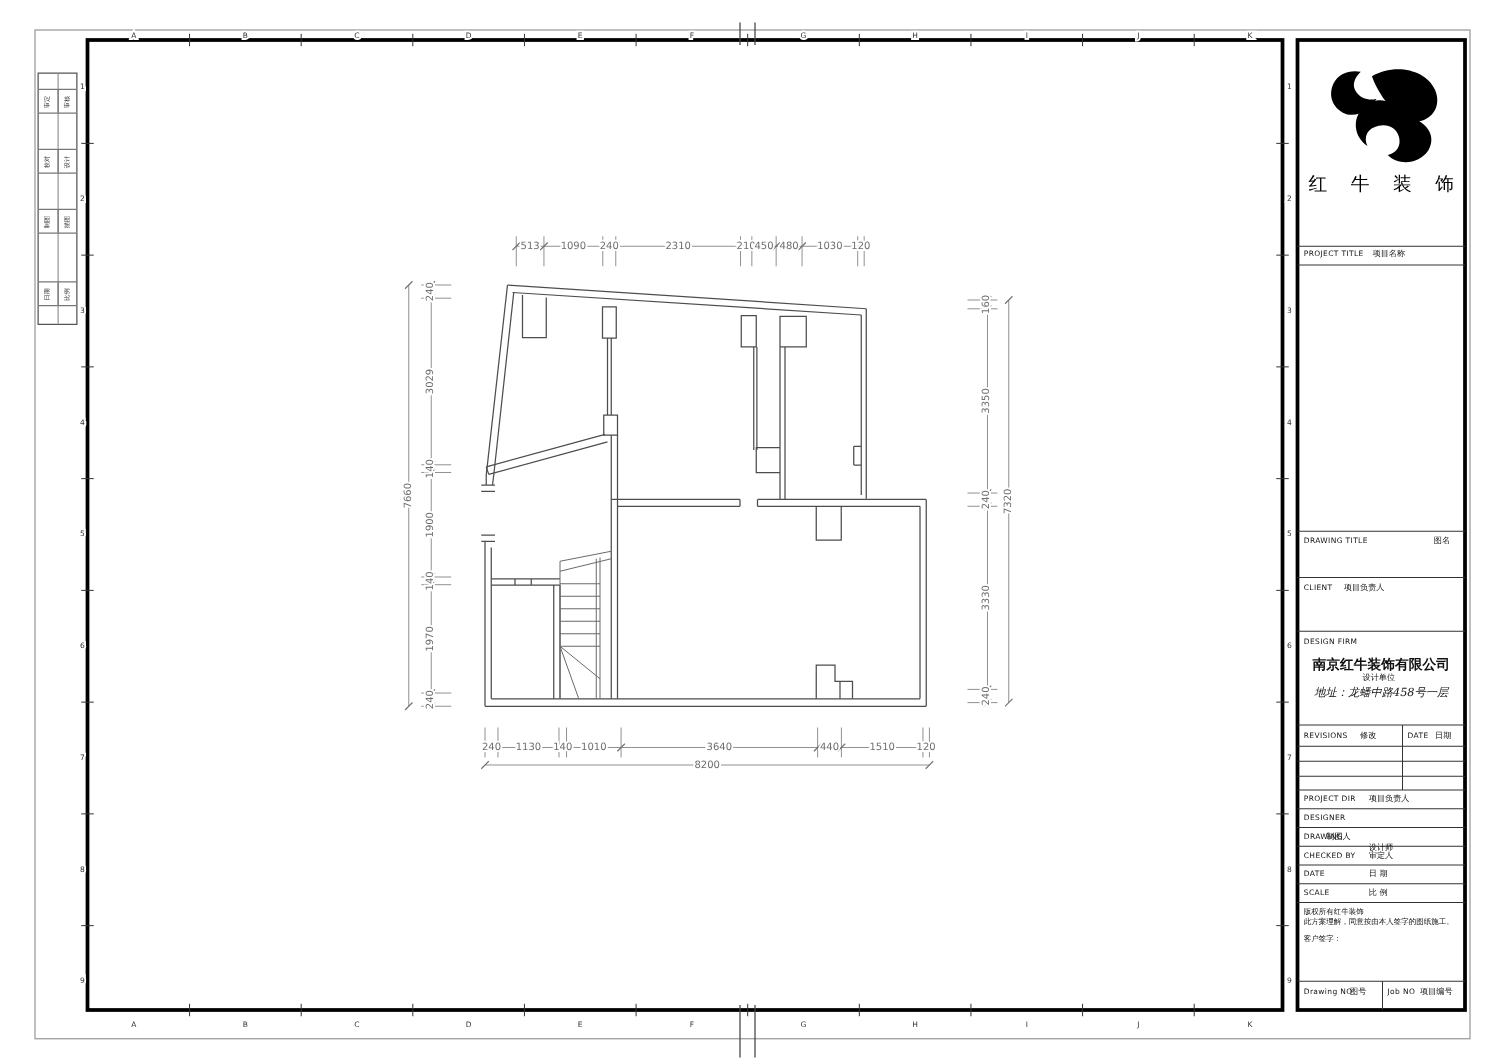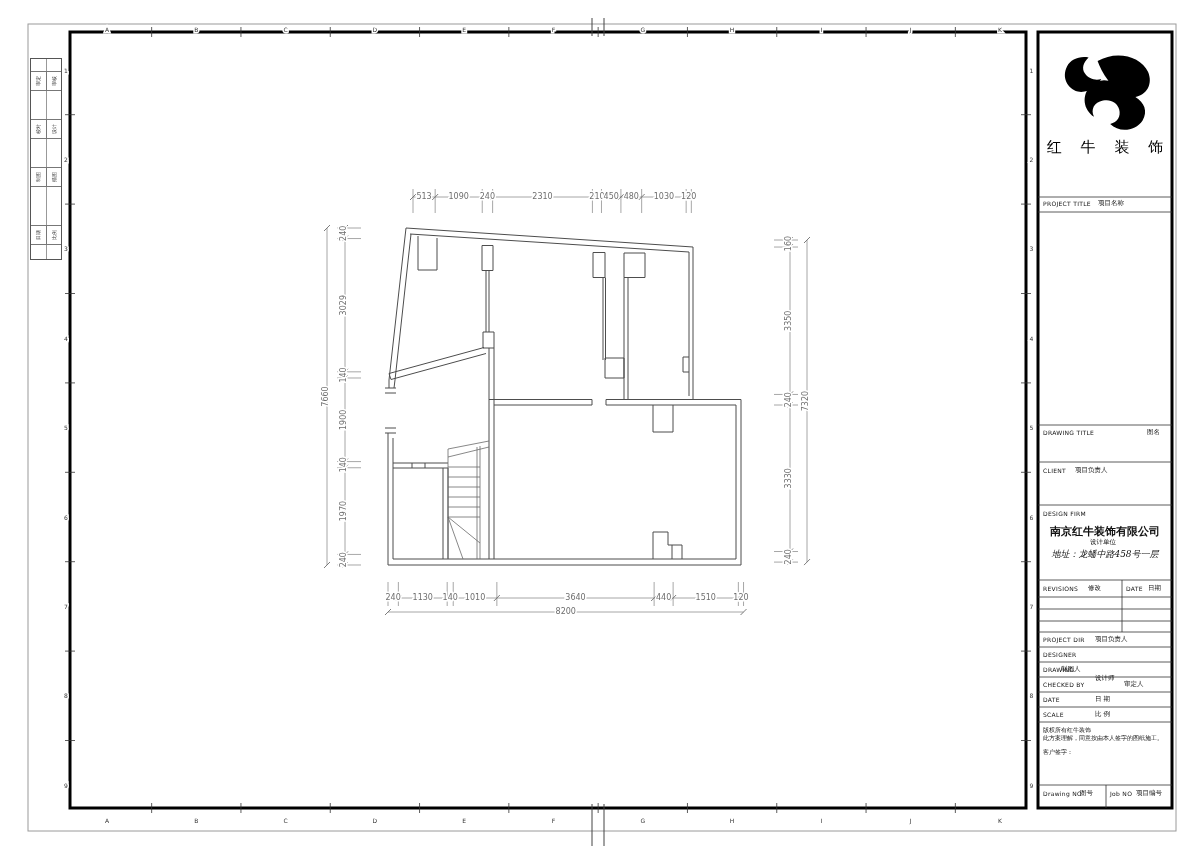--- a/index.html
+++ b/index.html
@@ -350,21 +350,21 @@
   <span class="tb-label-en" style="left:1126px;top:585px;">DATE</span>
   <span class="tb-label-zh" style="left:1148px;top:584px;">日期</span>
 
   <span class="tb-label-en" style="left:1043px;top:636px;">PROJECT DIR</span>
   <span class="tb-label-zh" style="left:1095px;top:635px;">项目负责人</span>
   <span class="tb-label-en" style="left:1043px;top:651px;">DESIGNER</span>
   <span class="tb-label-zh" style="left:1095px;top:650px;margin-top:24px;">设计师</span>
   <span class="tb-label-en" style="left:1043px;top:666px;">DRAWING</span>
   <span class="tb-label-zh" style="left:1061px;top:665px;">制图人</span>
   <span class="tb-label-en" style="left:1043px;top:681px;">CHECKED BY</span>
-  <span class="tb-label-zh" style="left:1124px;top:680px;">审定人</span>
+  <span class="tb-label-zh" style="left:1095px;top:680px;">审定人</span>
   <span class="tb-label-en" style="left:1043px;top:696px;">DATE</span>
   <span class="tb-label-zh" style="left:1095px;top:695px;">日 期</span>
   <span class="tb-label-en" style="left:1043px;top:711px;">SCALE</span>
   <span class="tb-label-zh" style="left:1095px;top:710px;">比 例</span>
 
   <div class="copyright" style="top:726px;">版权所有红牛装饰</div>
   <div class="copyright" style="top:734px;">此方案理解，同意按由本人签字的图纸施工。</div>
   <div class="copyright" style="top:748px;">客户签字：</div>
 
   <span class="tb-label-en" style="left:1043px;top:790px;">Drawing NO</span>

